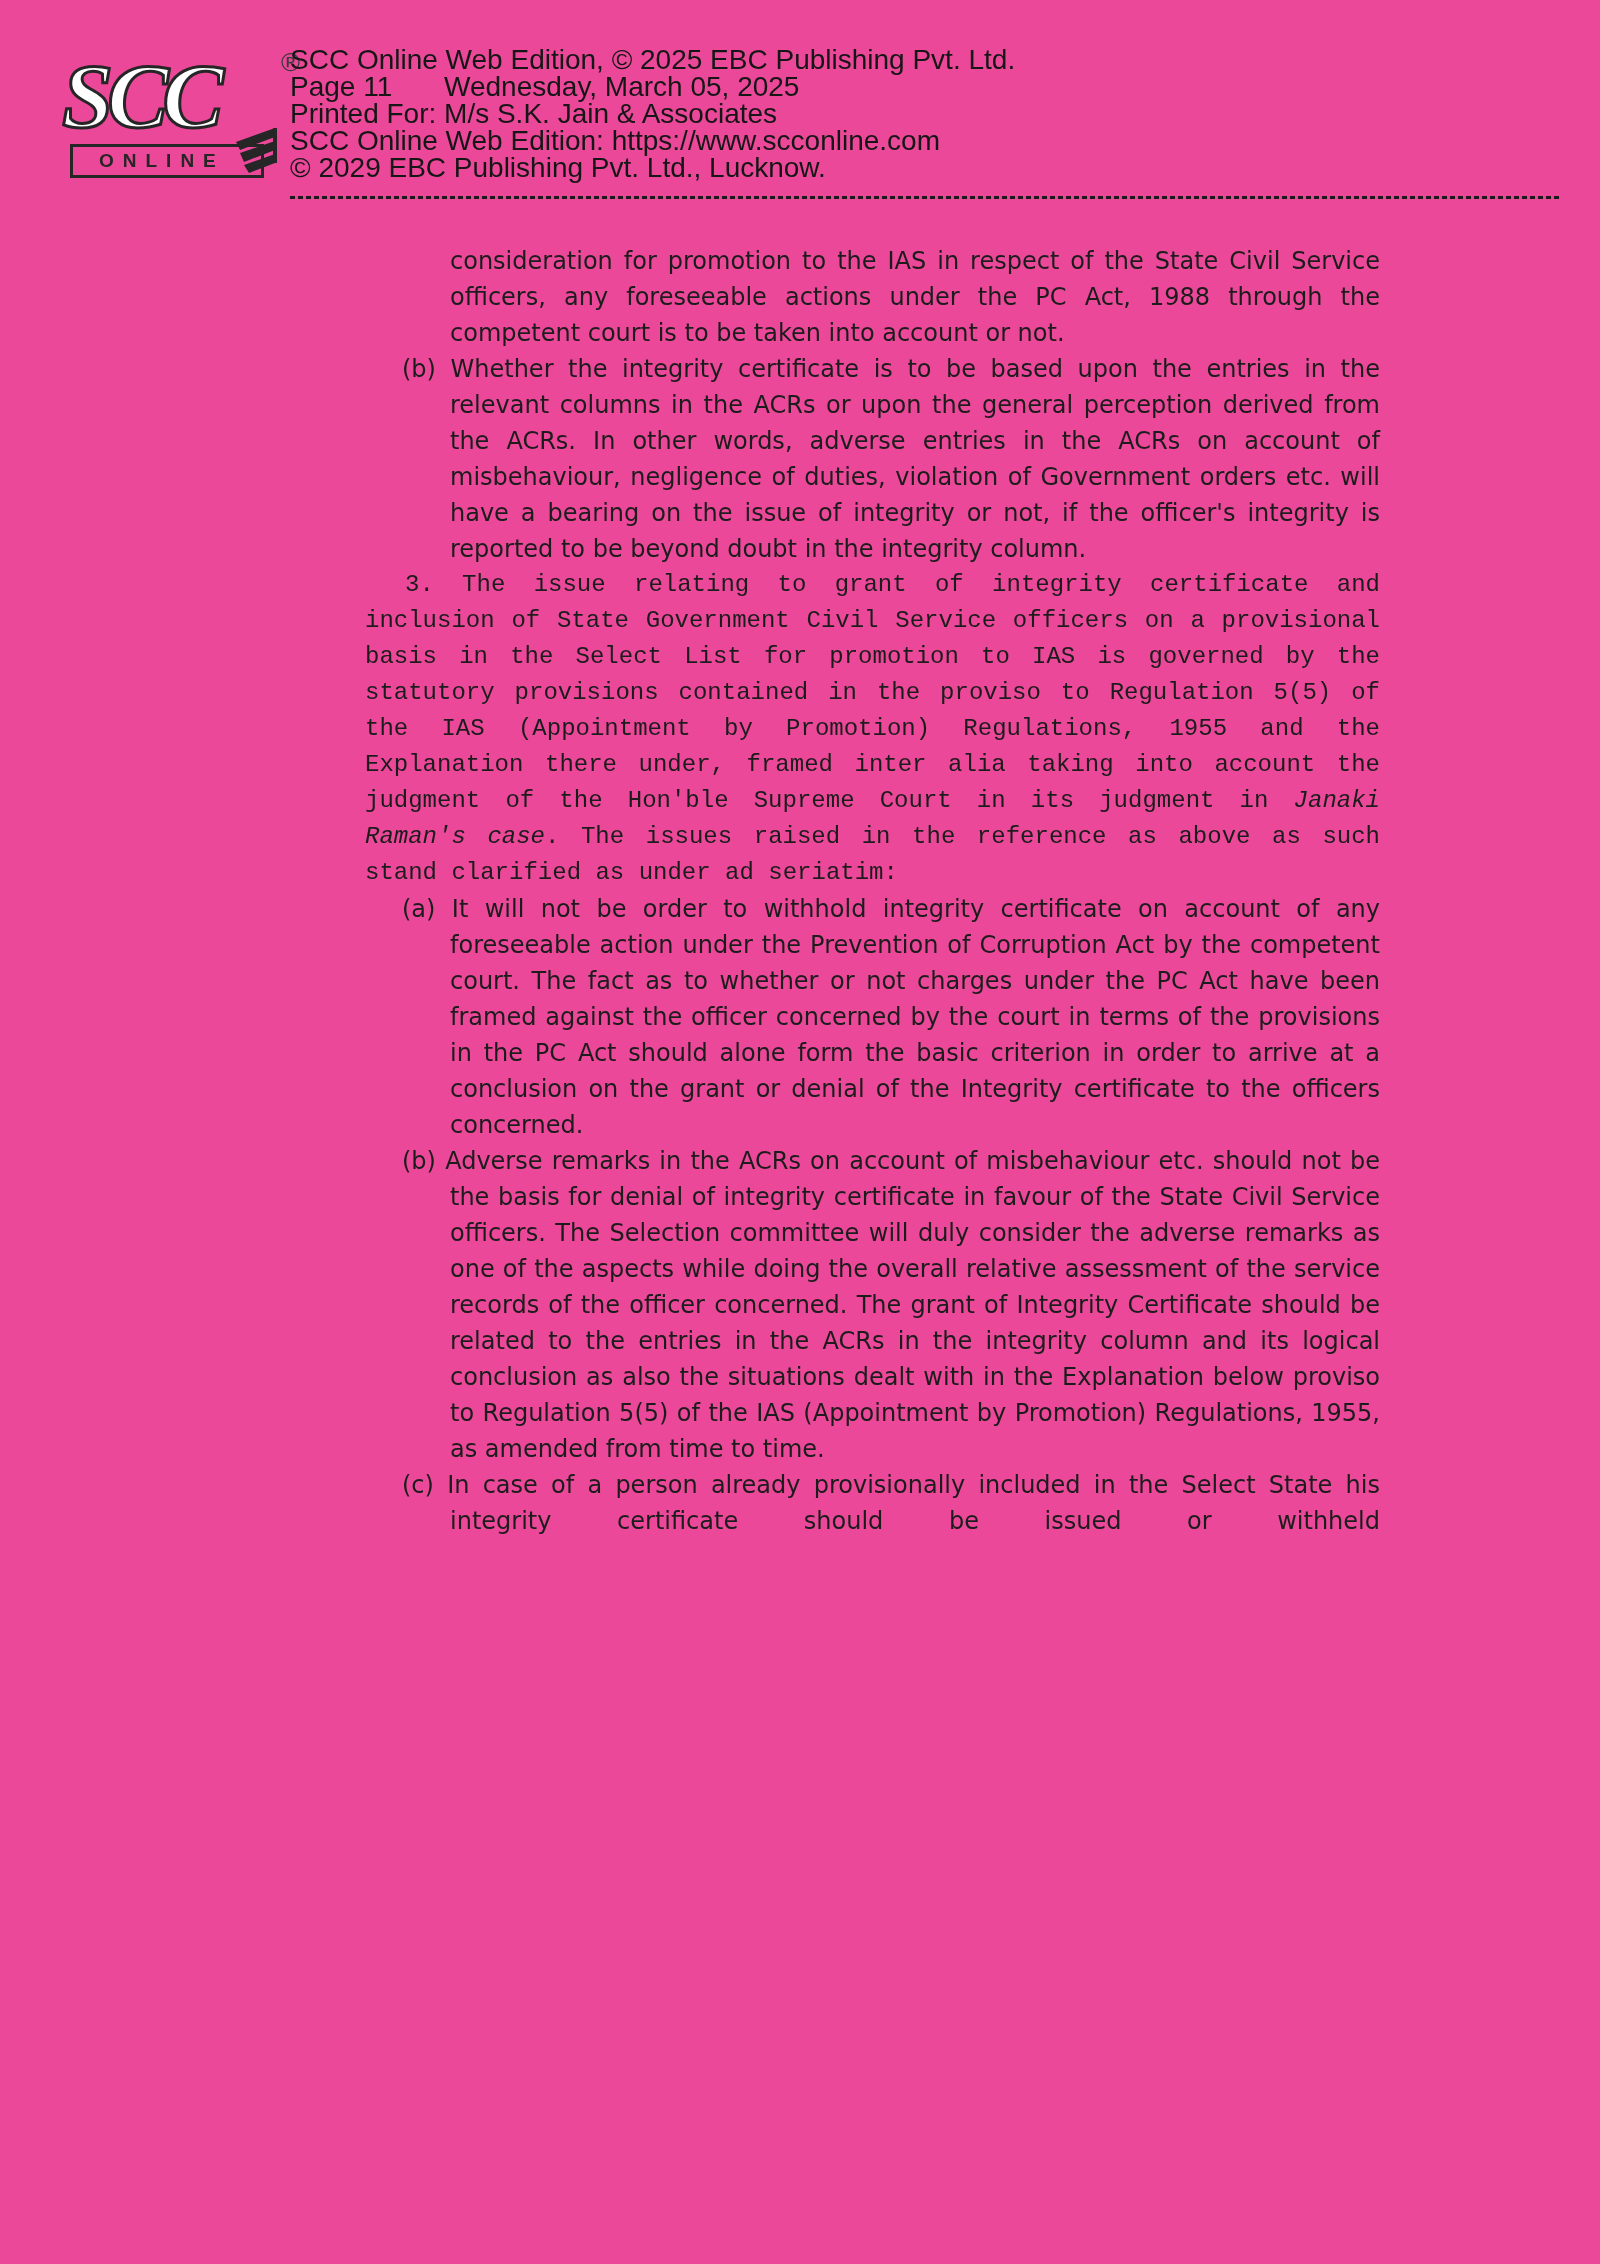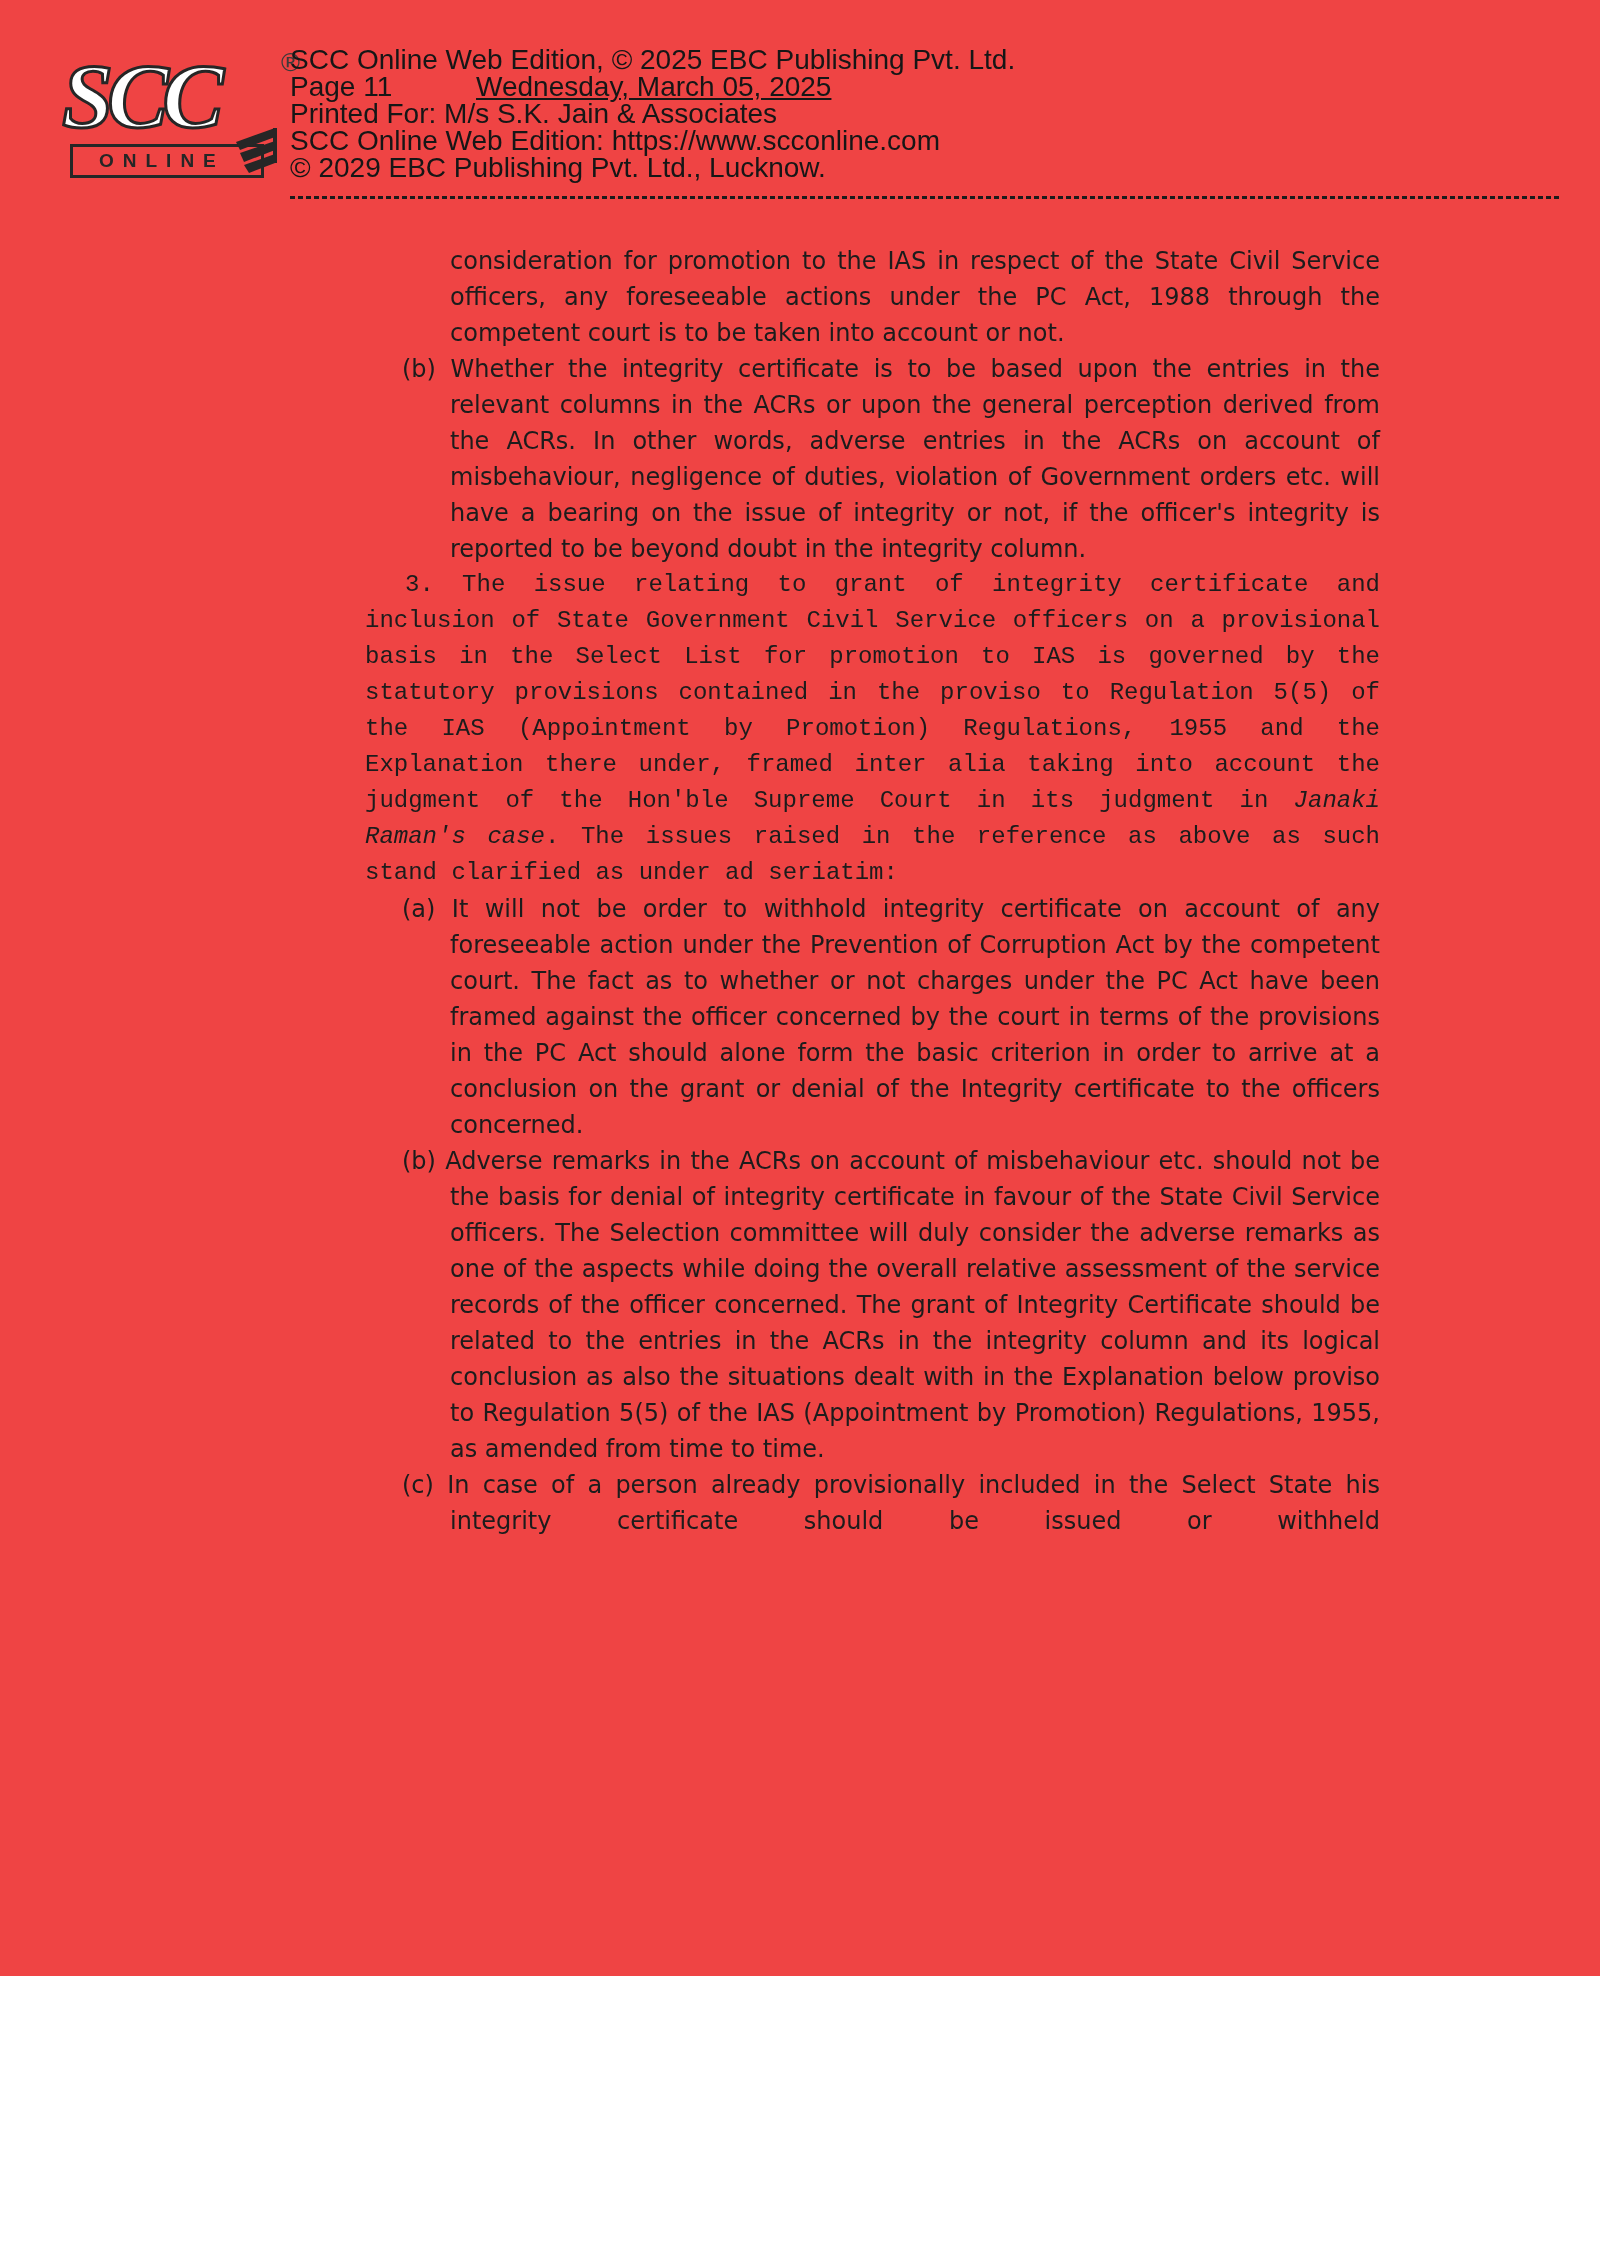--- a/index.html
+++ b/index.html
@@ -1,20 +1,20 @@
 <!DOCTYPE html>
 <html><head>
 <meta charset="utf-8">
 <style>
   html, body { margin:0; padding:0; background:#ffffff; }
   .page {
     position: relative;
     width: 1600px;
-    height: 1976px;
-    background: #ef4444;
+    height: 2264px;
+    background: #ec4899;
     overflow: hidden;
     color: #1a1a1a;
   }
 
   
   .logo { position:absolute; left:52px; top:48px; width:250px; height:140px; }
   .logo-scc {
     position:absolute; left:10px; top:2px;
     font-family:"Liberation Serif", serif;
     font-style: italic; font-weight:700;
@@ -41,21 +41,21 @@
   }
   .logo-flag { position:absolute; left:176px; top:76px; }
 
   
   .header-text {
     position:absolute; left:290px; top:46px;
     font-family:"Liberation Sans", sans-serif;
     font-size:28px; line-height:27px; color:#161616;
   }
   .hline { white-space:nowrap; }
-  .hdate { margin-left:76px;text-decoration:underline; }
+  .hdate { margin-left:44px; }
 
   
   .separator {
     position:absolute; left:290px; top:196px;
     width:1270px; height:3px;
     background: repeating-linear-gradient(90deg, #1b1b1b 0 5px, transparent 5px 8px);
   }
 
   
   .doc-body {

